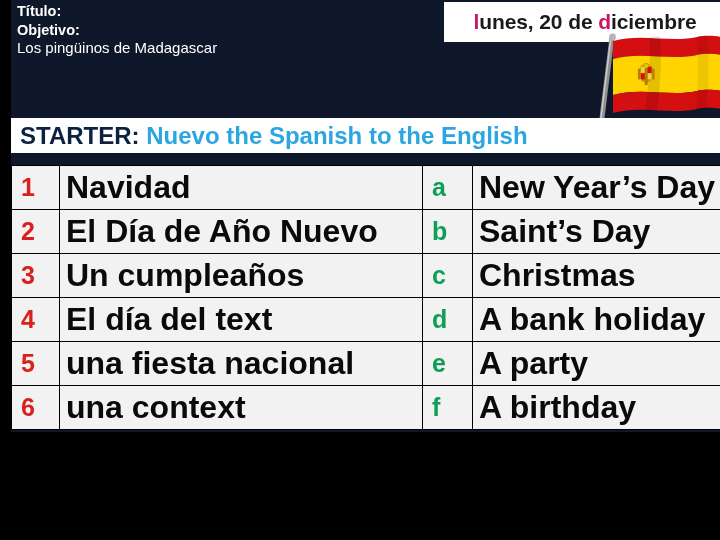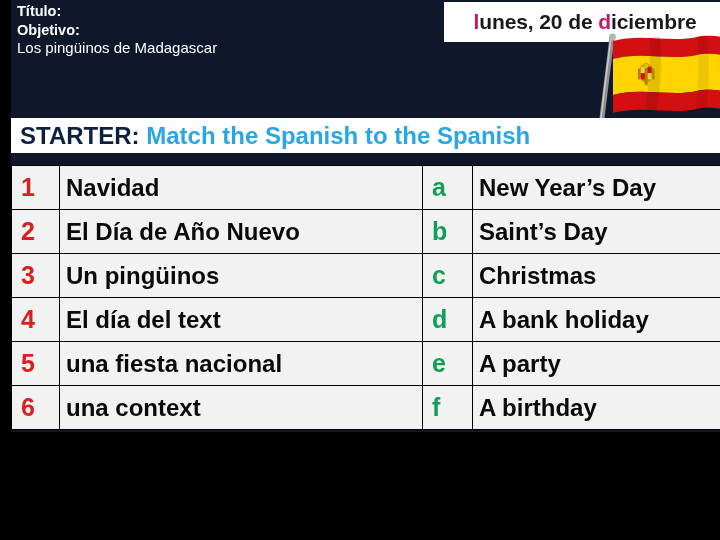--- a/index.html
+++ b/index.html
@@ -104,21 +104,21 @@
     top: 165px;
     width: 720px;
     border-collapse: collapse;
     table-layout: fixed;
   }
   .match-table td {
     background: #f2f2f2;
     border: 1.4px solid #000000;
     height: 43px;
     padding: 0 0 0 6px;
-    font-size: 24px;
+    font-size: 32px;
     font-weight: bold;
     color: #0a0a0a;
     vertical-align: middle;
     overflow: hidden;
     white-space: nowrap;
   }
   .col-num   { width: 38px;  color: #d9201f !important; text-align: left; padding-left: 9px !important; }
   .col-es    { width: 356px; }
   .col-let   { width: 40px;  color: #0e9e55 !important; text-align: left; padding-left: 9px !important; }
   .col-en    { width: 280px; }
@@ -176,40 +176,40 @@
           <rect x="8.4" y="0" width="3.2" height="24" fill="#b07f00"></rect>
           <path d="M10,0 l3,3 l-3,3 l-3,-3 Z" fill="#e8c400"></path>
           <rect x="1" y="6" width="2.2" height="12" rx="1" fill="#b07f00"></rect>
           <rect x="16.8" y="6" width="2.2" height="12" rx="1" fill="#b07f00"></rect>
         </g>
       </g>
     </svg>
   </div>
 
   <div class="starter-bar">
-    <div class="starter-text"><span class="starter-label">STARTER:</span><span>&nbsp;</span><span class="starter-rest">Match the Spanish to the Spanish</span></div>
+    <div class="starter-text"><span class="starter-label">STARTER:</span><span>&nbsp;</span><span class="starter-rest">Nuevo the Spanish to the English</span></div>
   </div>
 
   <table class="match-table">
     <tbody>
       <tr>
         <td class="col-num">1</td>
         <td class="col-es">Navidad</td>
         <td class="col-let">a</td>
         <td class="col-en">New Year’s Day</td>
       </tr>
       <tr>
         <td class="col-num">2</td>
         <td class="col-es">El Día de Año Nuevo</td>
         <td class="col-let">b</td>
         <td class="col-en">Saint’s Day</td>
       </tr>
       <tr>
         <td class="col-num">3</td>
-        <td class="col-es">Un pingüinos</td>
+        <td class="col-es">Un cumpleaños</td>
         <td class="col-let">c</td>
         <td class="col-en">Christmas</td>
       </tr>
       <tr>
         <td class="col-num">4</td>
         <td class="col-es">El día del text</td>
         <td class="col-let">d</td>
         <td class="col-en">A bank holiday</td>
       </tr>
       <tr>

